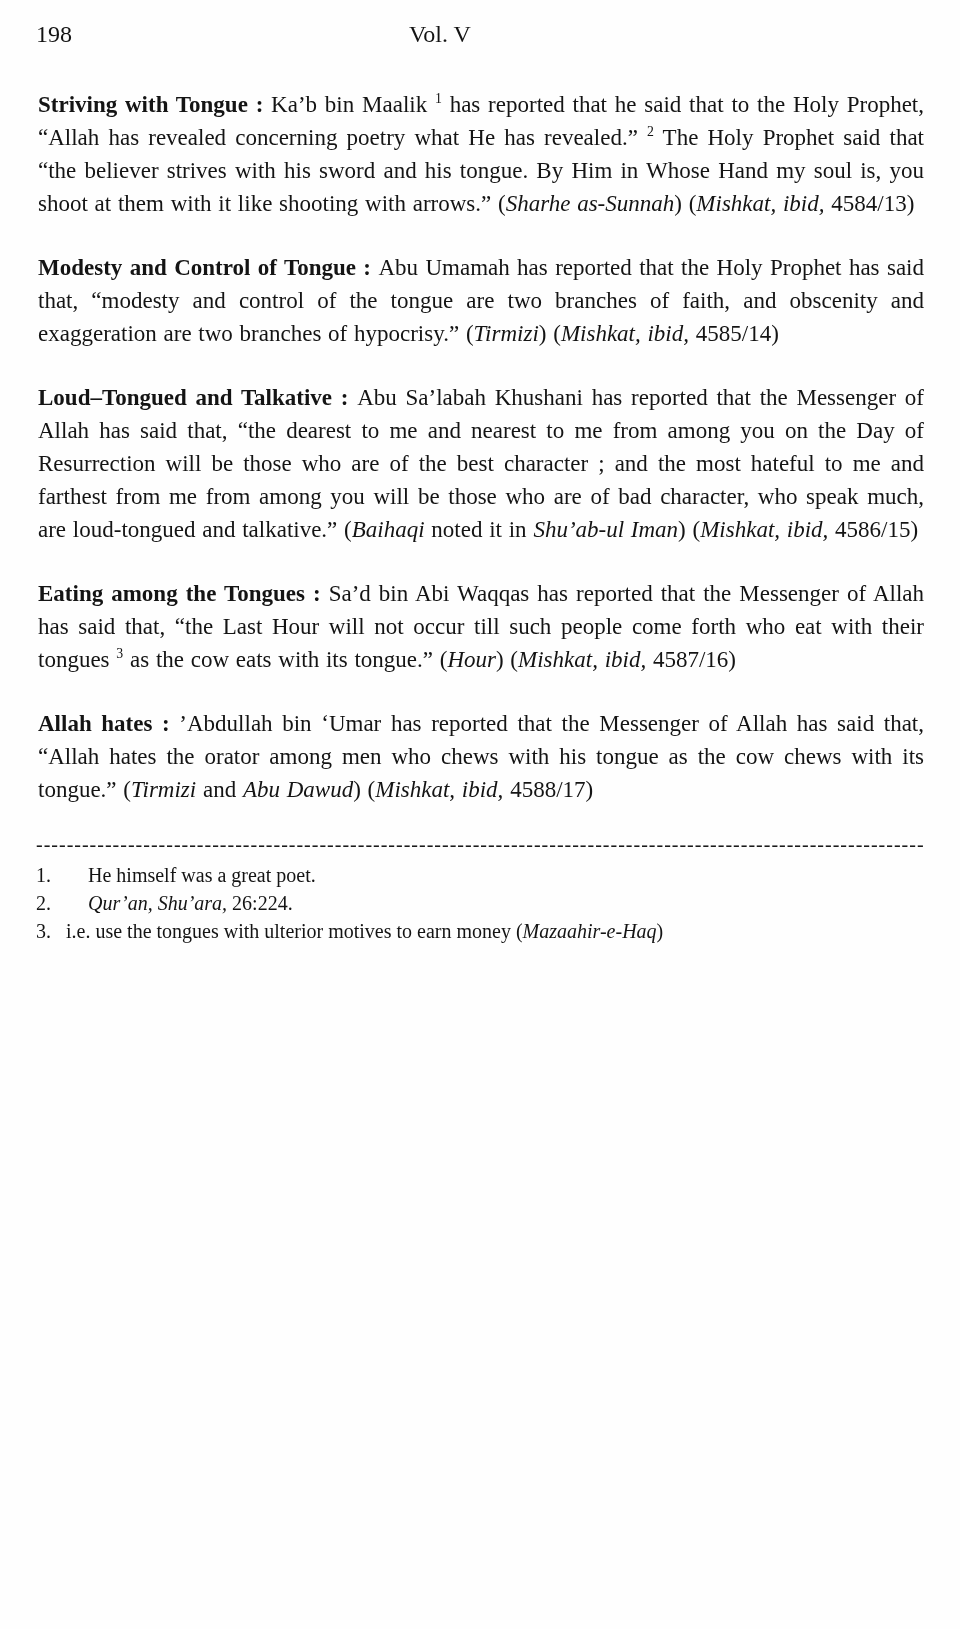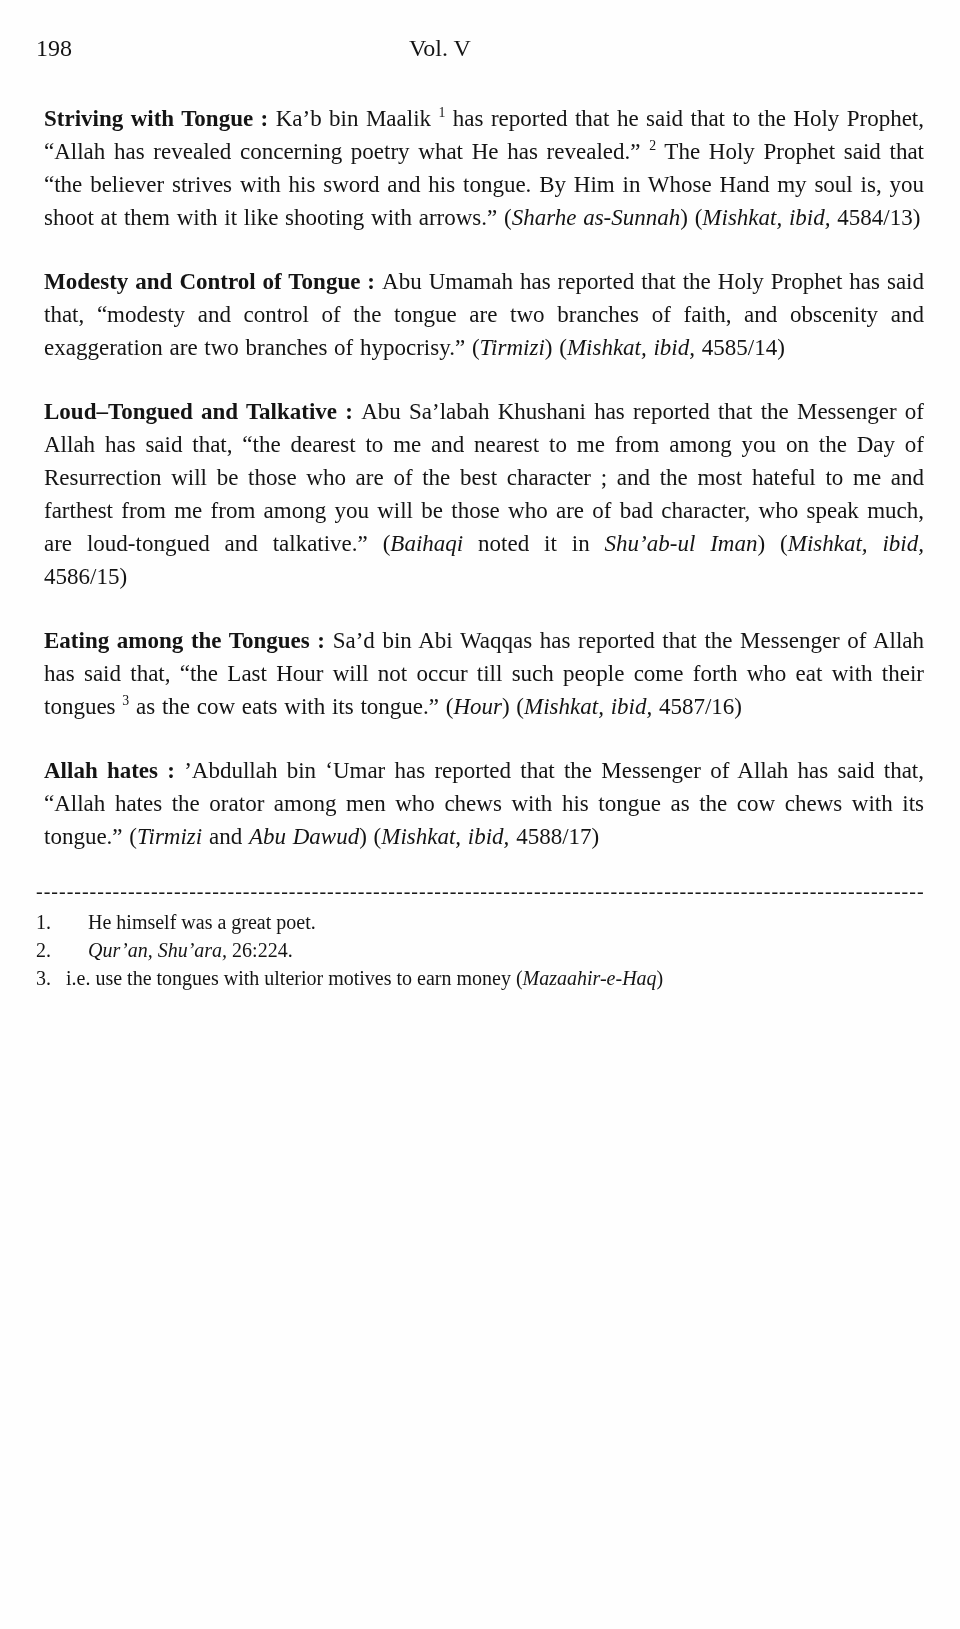--- a/index.html
+++ b/index.html
@@ -8,41 +8,41 @@
     background: #ffffff;
   }
   .page {
     position: relative;
     width: 960px;
     height: 1629px;
     box-sizing: border-box;
     background: #fefefe;
     color: #141414;
     font-family: "Liberation Serif", "DejaVu Serif", serif;
-    padding: 32px 36px 0 36px;
+    padding: 18px 36px 0 36px;
     overflow: hidden;
   }
   
   .header {
     display: grid;
     grid-template-columns: 80px 1fr 160px;
     align-items: baseline;
     font-size: 24px;
     line-height: 32px;
     margin-bottom: 38px;
   }
   .header .pnum { text-align: left; }
   .header .title { text-align: center; }
   .header .vol { text-align: center; }
   
   .body-text p {
     font-size: 23px;
     line-height: 33px;
     text-align: justify;
-    margin: 0 0 31px 8px;
+    margin: 0 0 31px 2px;
     word-spacing: 1px;
   }
   .b { font-weight: 700; }
   .i { font-style: italic; }
   sup {
     font-size: 60%;
     line-height: 0;
     vertical-align: super;
   }
   

